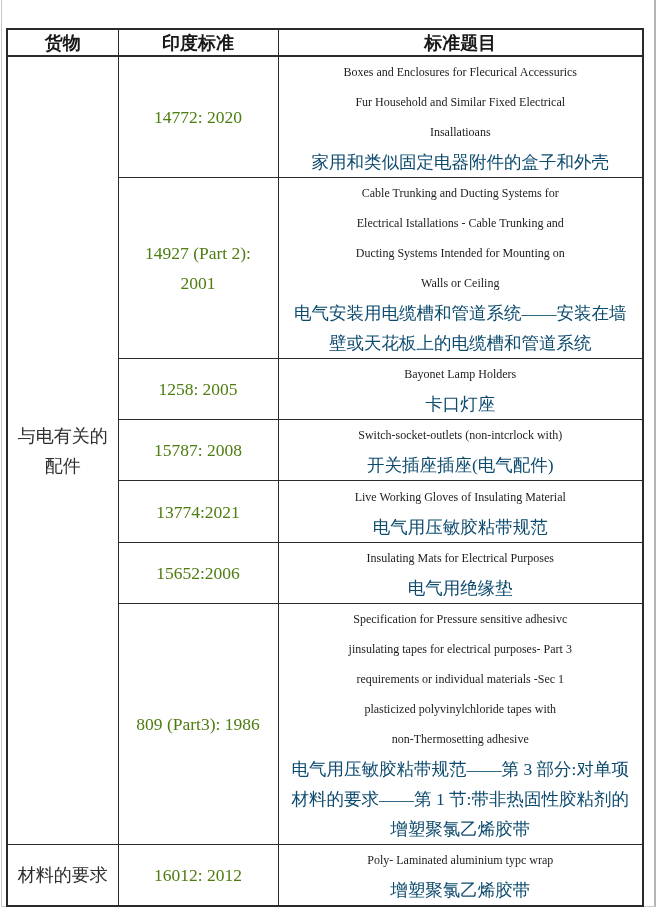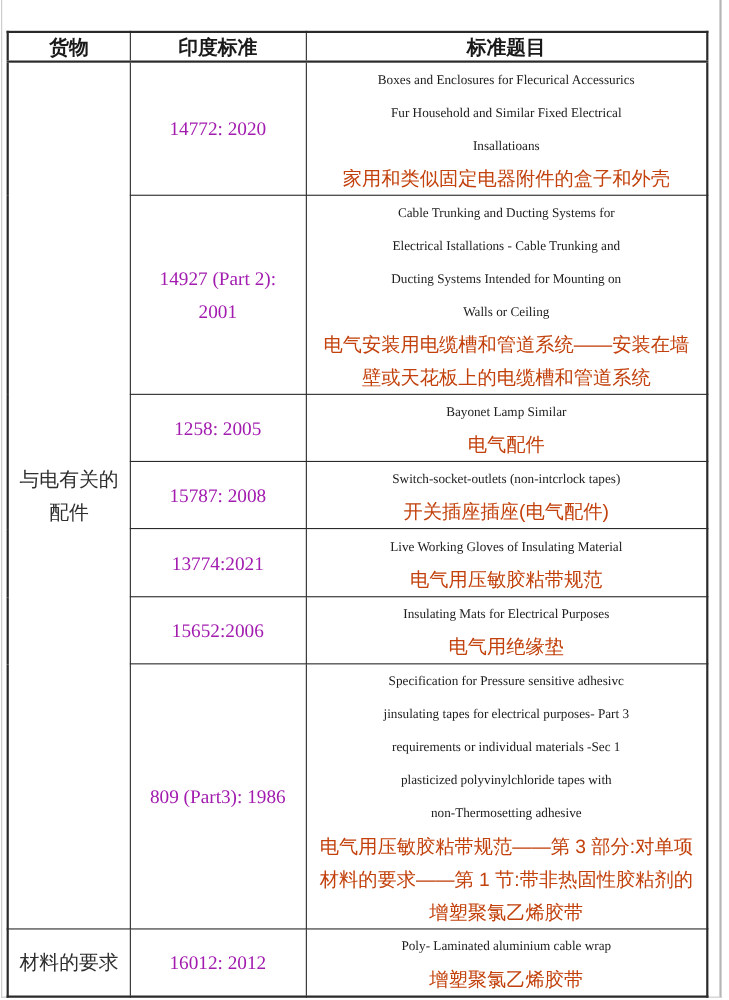--- a/index.html
+++ b/index.html
@@ -52,32 +52,32 @@
   .goods{
     font-family:"Liberation Sans","DejaVu Sans",sans-serif;
     font-size:18px;
     line-height:30px;
     color:#2e2e2e;
     margin-top:37px;
   }
   .std{
     font-size:17.5px;
     line-height:30px;
-    color:#a21caf;
+    color:#4d7c0f;
   }
   .title-en{
     font-size:12px;
     line-height:30px;
     color:#1c1c1c;
   }
   .title-zh{
-    font-family:Liberation Sans, sans-serif;
+    font-family:Liberation Serif, serif;
     font-size:17.5px;
     line-height:30px;
-    color:#c2410c;
+    color:#0c4a6e;
   }
   tr.r1{height:121px;}
   tr.r2{height:181px;}
   tr.r3{height:59px;margin-left:12px;}
   tr.r4{height:60px;}
   tr.r5{height:62px;}
   tr.r6{height:59px;}
   tr.r7{height:239px;}
   tr.r8{height:57px;}
 </style>
@@ -119,28 +119,28 @@
 Electrical Istallations - Cable Trunking and
 Ducting Systems Intended for Mounting on
 Walls or Ceiling</div>
         <div class="title-zh pre">电气安装用电缆槽和管道系统——安装在墙
 壁或天花板上的电缆槽和管道系统</div>
       </td>
     </tr>
     <tr class="r3">
       <td class="std pre">1258: 2005</td>
       <td>
-        <div class="title-en pre">Bayonet Lamp Similar</div>
-        <div class="title-zh pre">电气配件</div>
+        <div class="title-en pre">Bayonet Lamp Holders</div>
+        <div class="title-zh pre">卡口灯座</div>
       </td>
     </tr>
     <tr class="r4">
       <td class="std pre">15787: 2008</td>
       <td>
-        <div class="title-en pre">Switch-socket-outlets (non-intcrlock tapes)</div>
+        <div class="title-en pre">Switch-socket-outlets (non-intcrlock with)</div>
         <div class="title-zh pre">开关插座插座(电气配件)</div>
       </td>
     </tr>
     <tr class="r5">
       <td class="std pre">13774:2021</td>
       <td>
         <div class="title-en pre">Live Working Gloves of Insulating Material</div>
         <div class="title-zh pre">电气用压敏胶粘带规范</div>
       </td>
     </tr>
@@ -161,18 +161,18 @@
 non-Thermosetting adhesive</div>
         <div class="title-zh pre">电气用压敏胶粘带规范——第 3 部分:对单项
 材料的要求——第 1 节:带非热固性胶粘剂的
 增塑聚氯乙烯胶带</div>
       </td>
     </tr>
     <tr class="r8">
       <td class="goods pre">材料的要求</td>
       <td class="std pre">16012: 2012</td>
       <td>
-        <div class="title-en pre">Poly- Laminated aluminium cable wrap</div>
+        <div class="title-en pre">Poly- Laminated aluminium typc wrap</div>
         <div class="title-zh pre">增塑聚氯乙烯胶带</div>
       </td>
     </tr>
   </tbody>
 </table>
 
 </body></html>

